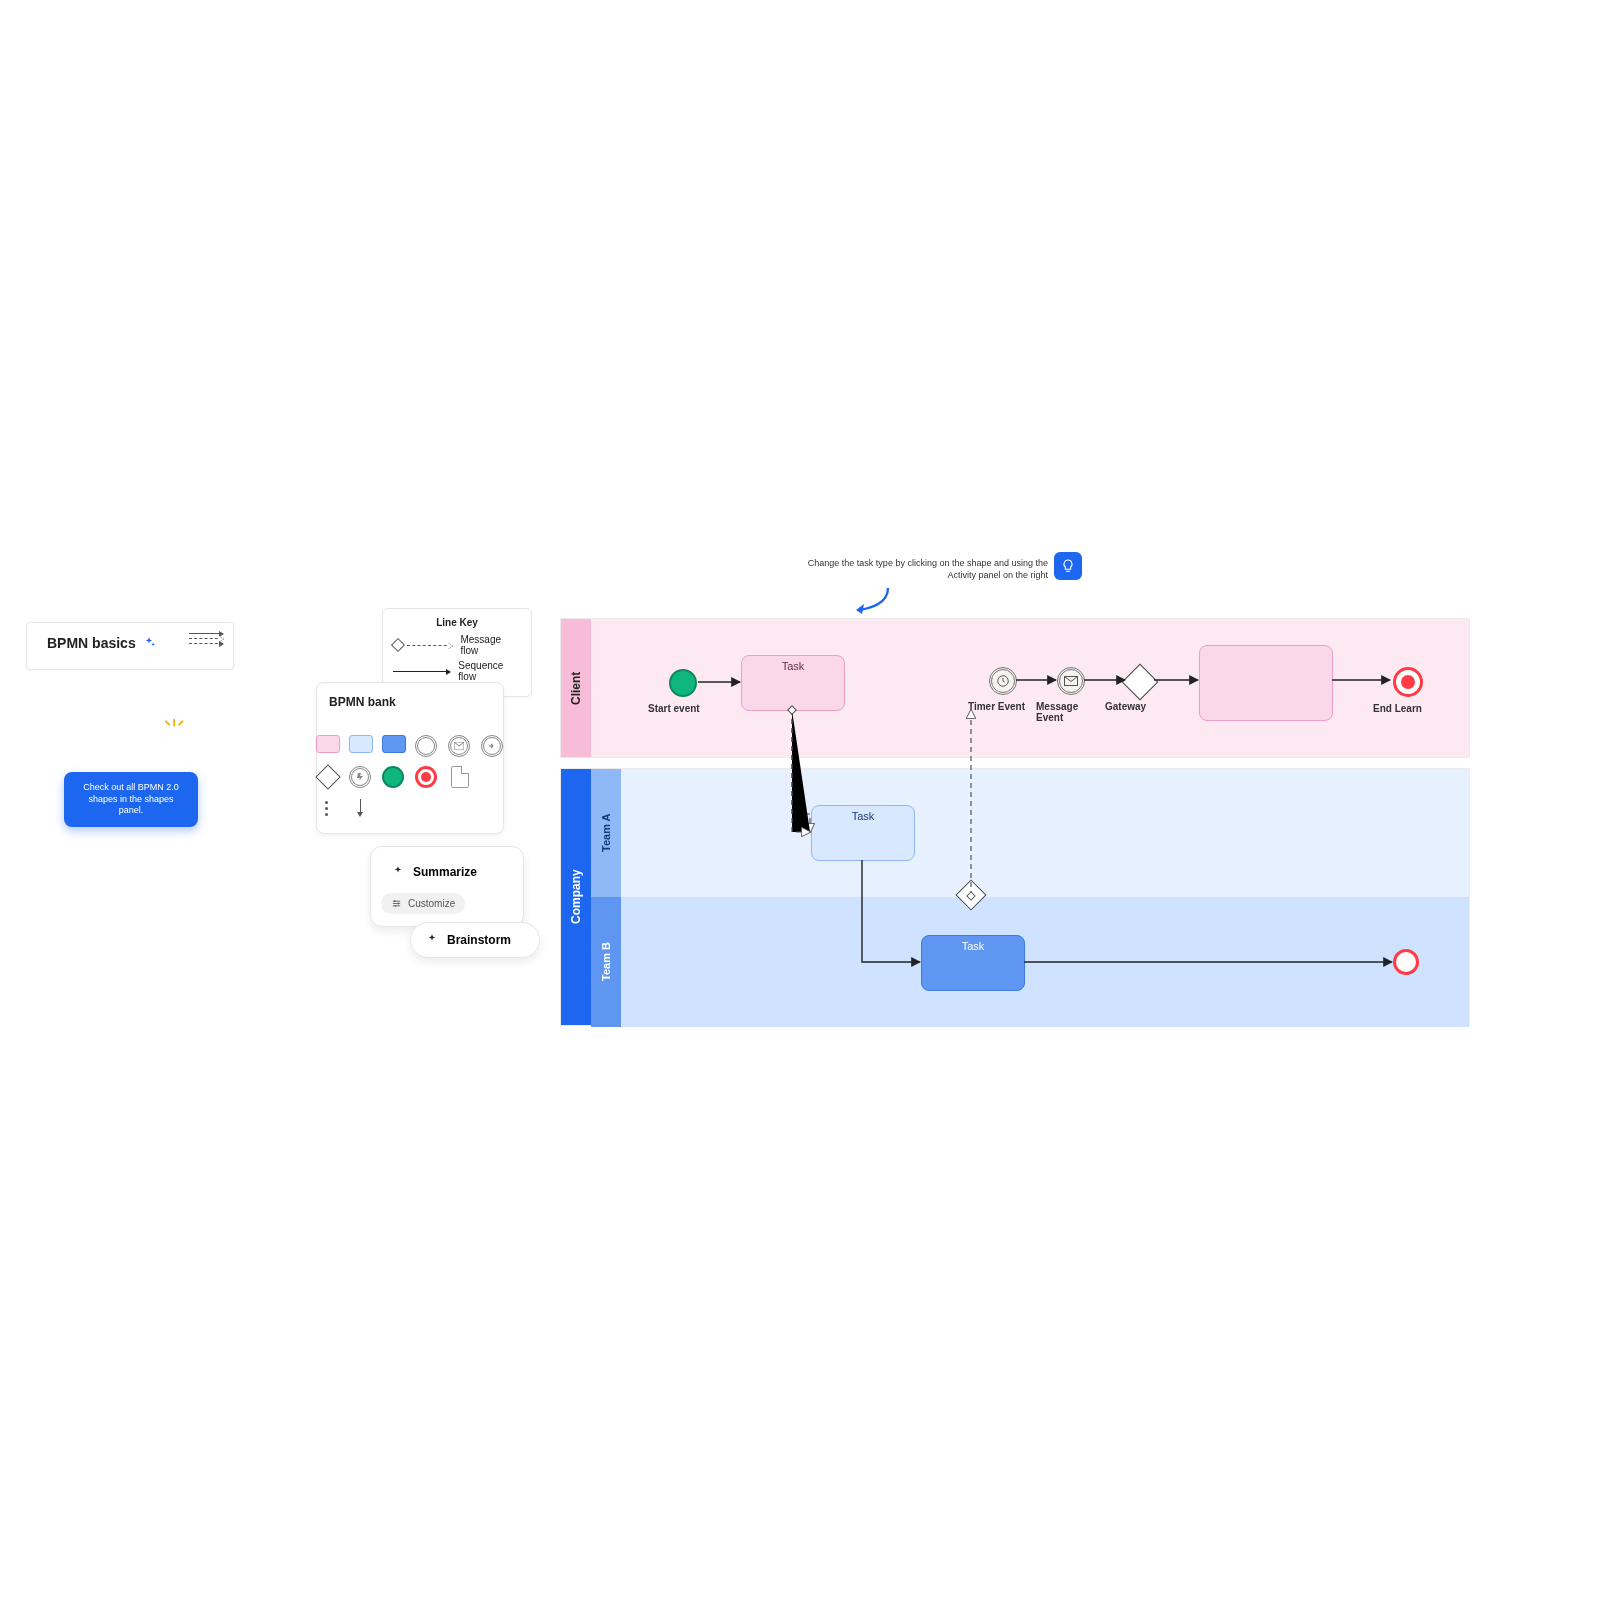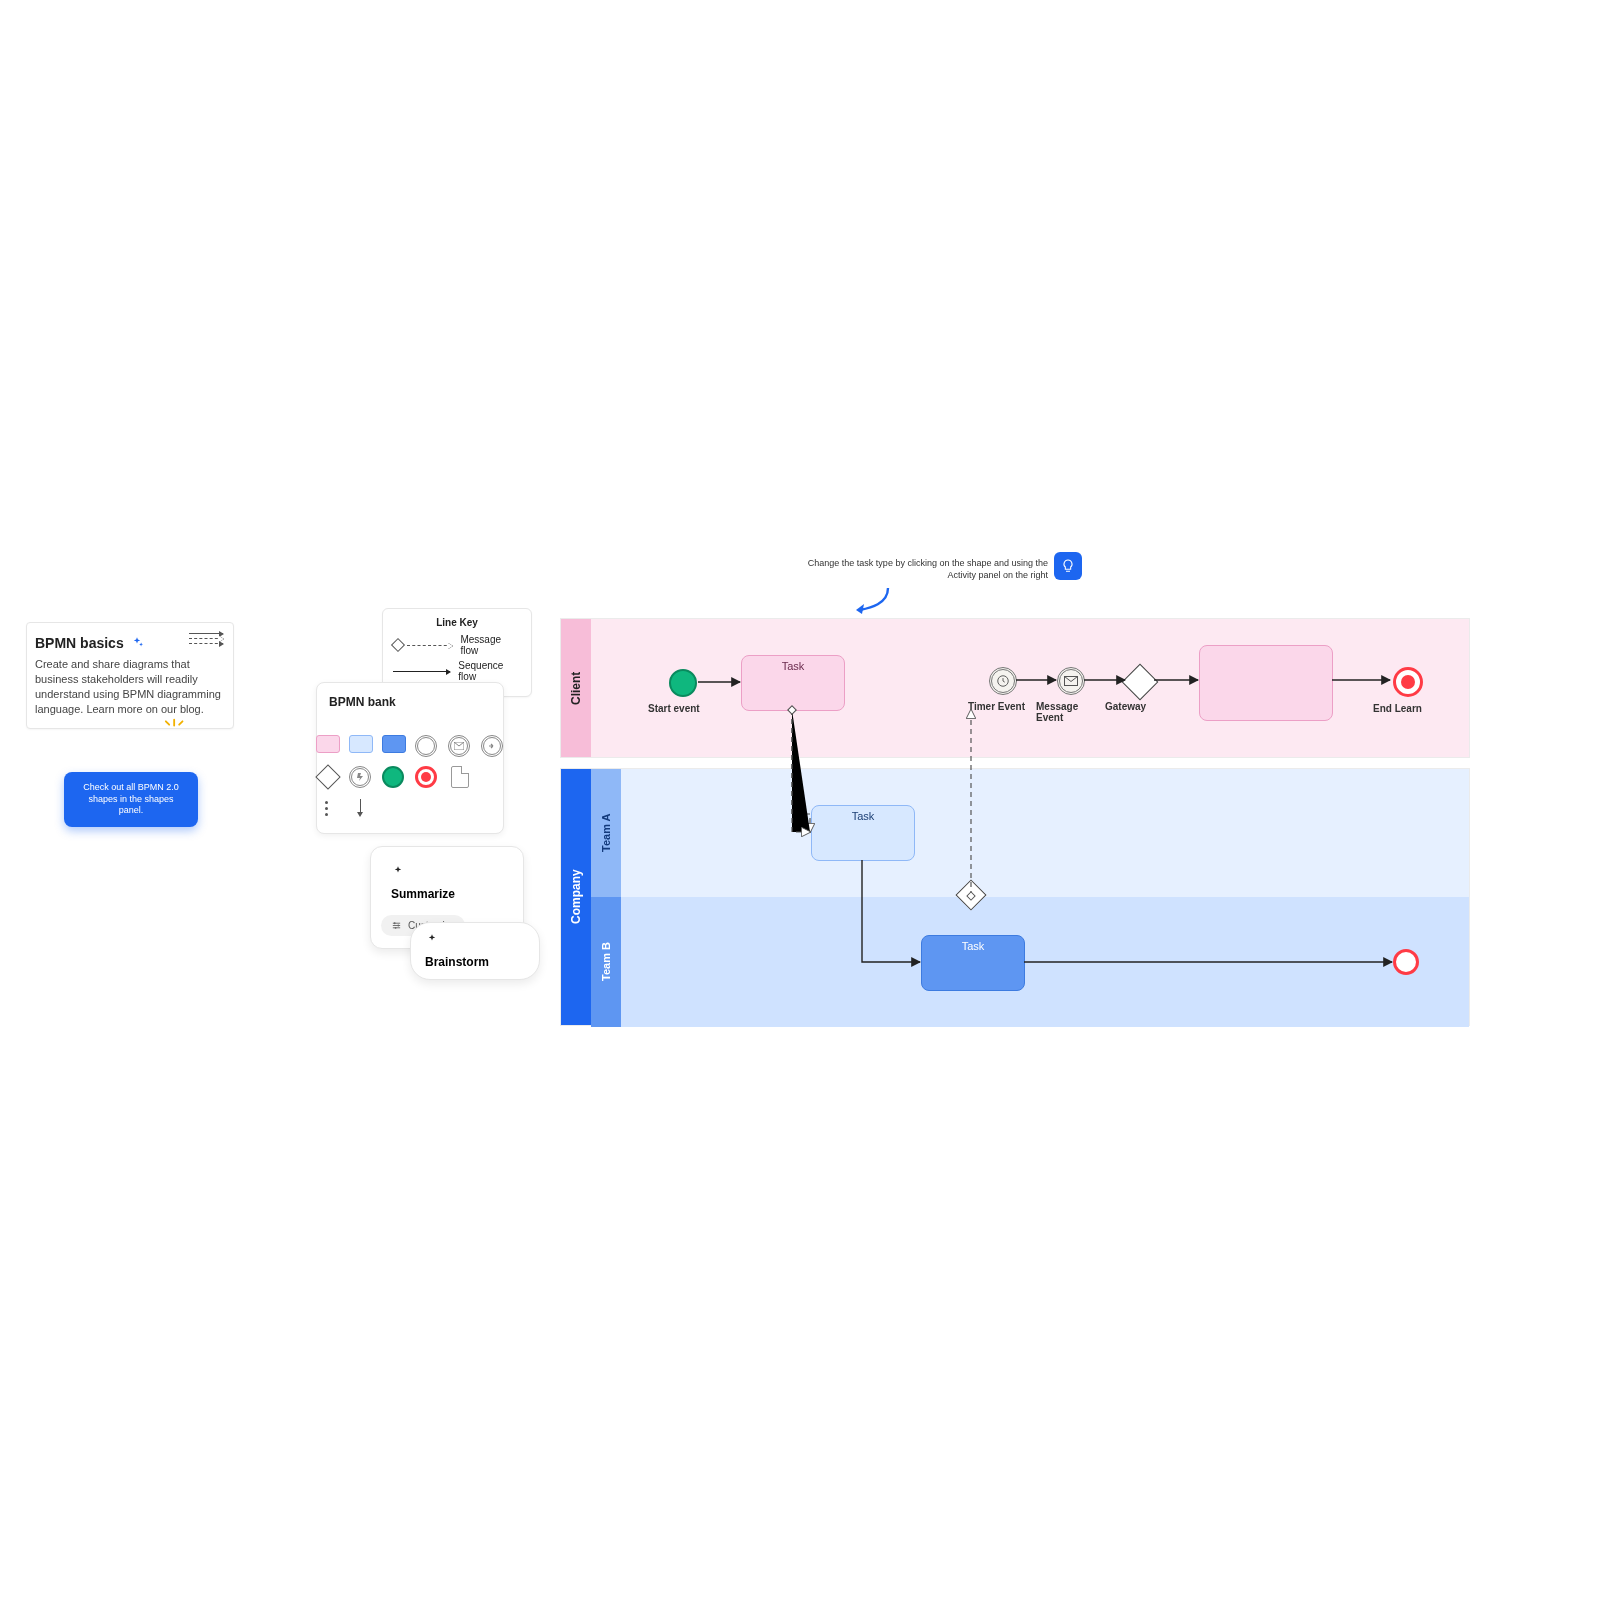--- a/index.html
+++ b/index.html
@@ -17,21 +17,21 @@
 
   
   .info-card {
     position: absolute;
     left: 26px;
     top: 622px;
     width: 208px;
     background:#fff;
     border:1px solid #e6e6e6;
     border-radius:4px;
-    padding:12px 8px;
+    padding:12px 20px;
     box-shadow:0 1px 2px rgba(0,0,0,.04);
   }
   .info-title {
     font-weight:700;
     font-size:14px;
     margin-bottom:6px;
     display:flex;
     align-items:center;
     gap:4px;
   }
@@ -98,21 +98,21 @@
   .shape-doc{width:18px;height:22px;border:1.5px solid #999;border-radius:2px;position:relative;}
   .shape-doc::after{content:"";position:absolute;right:-1px;top:-1px;width:7px;height:7px;background:#fff;border-left:1.5px solid #999;border-bottom:1.5px solid #999;}
   .vdots{width:22px;height:22px;display:flex;flex-direction:column;justify-content:center;align-items:center;gap:3px;}
   .vdots span{width:3px;height:3px;background:#555;border-radius:50%;}
   .varrow{width:22px;height:22px;position:relative;}
   .varrow::before{content:"";position:absolute;left:50%;top:2px;bottom:6px;width:1px;background:#555;}
   .varrow::after{content:"";position:absolute;left:50%;bottom:2px;transform:translateX(-50%);border-top:5px solid #555;border-left:3px solid transparent;border-right:3px solid transparent;}
 
   
   .chip-stack{position:absolute;left:370px;top:846px;width:154px;background:#fff;border:1px solid #e6e6e6;border-radius:12px;padding:10px 10px 12px;box-shadow:0 4px 10px rgba(0,0,0,.08);}
-  .chip-btn{display:flex;align-items:flex-start;gap:8px;width:100%;padding:8px 10px;border:none;background:transparent;border-radius:18px;font-size:12px;font-weight:600;cursor:pointer;flex-direction:column;}
+  .chip-btn{display:flex;align-items:flex-end;gap:8px;width:100%;padding:8px 10px;border:none;background:transparent;border-radius:18px;font-size:12px;font-weight:600;cursor:pointer;}
   .chip-cust{display:flex;align-items:center;gap:6px;padding:5px 10px;margin-top:6px;background:#f1f1f1;border-radius:14px;font-size:10px;color:#555;width:max-content;}
   .chip-single{position:absolute;left:410px;top:922px;width:130px;background:#fff;border:1px solid #e6e6e6;border-radius:20px;box-shadow:0 4px 10px rgba(0,0,0,.08);}
   .chip-single .chip-btn{padding:10px 14px;}
   .sparkle{width:14px;height:14px;}
 
   
   .pool{
     position:absolute;border:1px solid rgba(0,0,0,.08);
   }
   .pool-header{
@@ -175,21 +175,20 @@
     <div class="flow-line"></div>
     <div class="flow-line dashed open"></div>
     <div class="flow-line dashed"></div>
   </div>
   <div class="info-title">
     <span>BPMN basics</span>
     <svg width="14" height="14" viewBox="0 0 24 24">
         <path fill="#1d66f0" d="M12 2l1.5 4 4 1.5-4 1.5L12 13l-1.5-4-4-1.5 4-1.5L12 2zm7 9l.9 2.4 2.4.9-2.4.9L19 18l-.9-2.4-2.4-.9 2.4-.9L19 11z"></path>
       </svg>
   </div>
-  <div class="info-desc">Create and share diagrams that business stakeholders will readily understand using BPMN diagramming language. Learn more on our blog.</div>
 </div>
 
 <div class="yellow-sparkle">
   <svg viewBox="0 0 30 24">
       <g stroke="#f2b100" stroke-width="2.2" stroke-linecap="round" fill="none">
         <path d="M4 4l4 4"></path>
         <path d="M14 2v7"></path>
         <path d="M24 4l-4 4"></path>
       </g>
     </svg>

